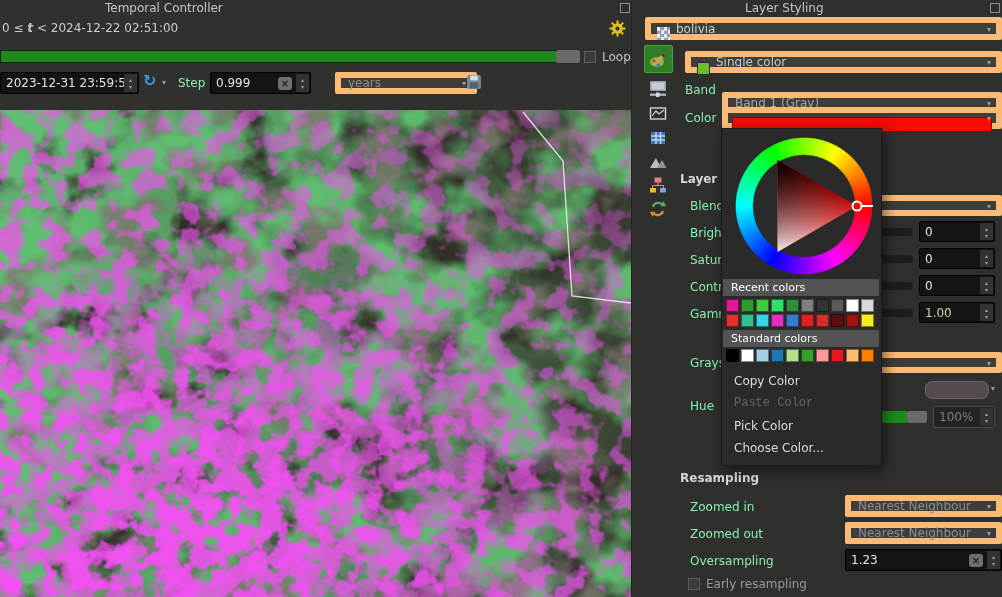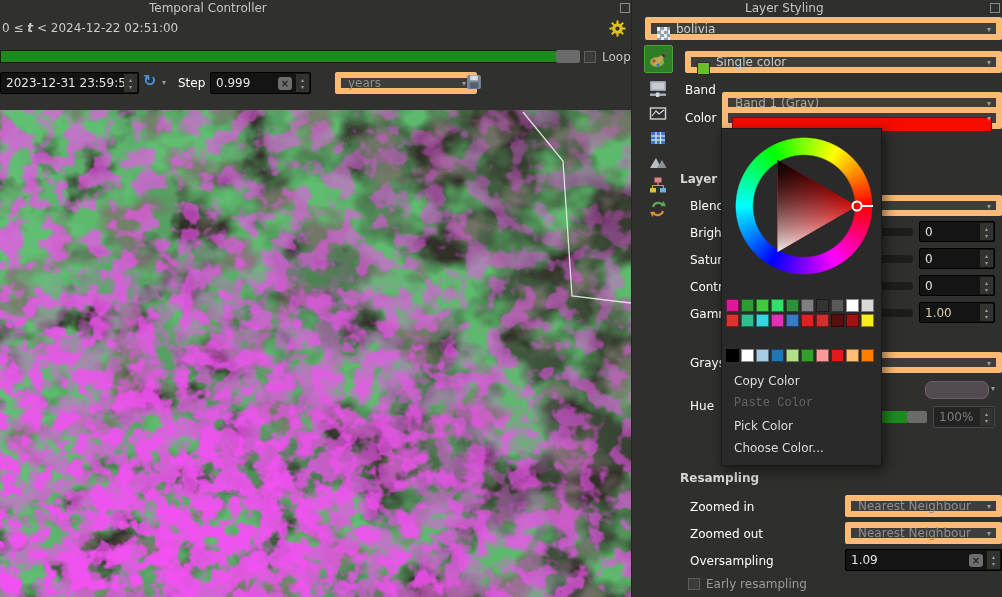--- a/index.html
+++ b/index.html
@@ -1,19 +1,19 @@
 <!DOCTYPE html>
 <html><head>
 <meta charset="utf-8">
 <style>
   html,body{margin:0;padding:0;background:#222;}
   .screen{position:relative;width:1002px;height:597px;background:#2e2e2c;overflow:hidden;
           font-family:"DejaVu Sans","Liberation Sans",sans-serif;}
   .abs{position:absolute;}
-  .lbl{position:absolute;font-size:12px;color:#ffffff;white-space:nowrap;}
+  .lbl{position:absolute;font-size:12px;color:#86efac;white-space:nowrap;}
   .hdr{position:absolute;font-size:12px;font-weight:bold;color:#d6d6d6;white-space:nowrap;}
   .title{position:absolute;font-size:12px;color:#c6c6c6;white-space:nowrap;}
   .combo{position:absolute;background:#3d3d3b;border:6px solid #fdba74;border-radius:2px;box-sizing:border-box;}
   .ctext{position:absolute;left:7px;top:50%;transform:translateY(-50%);font-size:12px;color:#a6a6a6;white-space:nowrap;}
   .carrow{position:absolute;right:5px;top:50%;transform:translateY(-50%);font-size:8px;color:#9a9a9a;}
   .spin{position:absolute;background:#141414;border:1px solid #000;border-radius:2px;box-sizing:border-box;}
   .stext{position:absolute;left:5px;top:50%;transform:translateY(-50%);font-size:12px;color:#e4e4e4;white-space:nowrap;}
   .spinbtns{position:absolute;right:1px;top:1px;bottom:1px;width:13px;background:#32322f;
             display:flex;flex-direction:column;align-items:center;justify-content:center;
             color:#9a9a9a;font-size:6px;line-height:7px;}
@@ -39,21 +39,21 @@
   .dockglyph{position:absolute;width:8px;height:8px;border:1px solid #8a8a8a;background:transparent;}
   .checker{width:13px;height:13px;background:conic-gradient(#93a1ad 25%,#e8eef2 0 50%,#93a1ad 0 75%,#e8eef2 0);background-size:7px 7px;}
 </style>
 </head>
 <body>
 
 <div class="screen">
 
   <div class="abs" style="left:0;top:0;width:631px;height:110px;background:#30302e;"></div>
 
-  <div class="title" style="left:105px;top:1px;margin-left:44px;">Temporal Controller</div>
+  <div class="title" style="left:105px;top:1px;">Temporal Controller</div>
   <div class="dockglyph" style="left:620px;top:3px;"></div>
 
   <div class="lbl" style="left:2px;top:21px;color:#cccccc;">
     <span>0 ≤ </span><b><i>t</i></b><span> &lt; 2024-12-22 02:51:00</span>
   </div>
 
   <span class="abs" style="left:609px;top:20px;">
     <svg width="17" height="17" viewBox="0 0 16 16">
       <g fill="#e0c01f">
         <circle cx="8" cy="8" r="5"></circle>
@@ -331,21 +331,21 @@
   </div>
 
   <div class="lbl" style="left:690px;top:527px;">Zoomed out</div>
   <div class="combo" style="left:845px;top:522px;width:157px;height:22px;">
     <span class="ctext" style="color:#8f8f8f;">Nearest Neighbour</span>
     <span class="carrow">▾</span>
   </div>
 
   <div class="lbl" style="left:690px;top:554px;">Oversampling</div>
   <div class="spin" style="left:845px;top:549px;width:157px;height:22px;">
-    <span class="stext">1.09</span>
+    <span class="stext">1.23</span>
     <span class="clearbtn" style="right:18px;top:4px;">×</span>
     <span class="spinbtns">
         <span>▴</span>
         <span>▾</span>
       </span>
   </div>
 
   <div class="checkbox" style="left:688px;top:578px;"></div>
   <div class="lbl" style="left:706px;top:577px;color:#9a9a9a;">Early resampling</div>
 
@@ -362,20 +362,21 @@
             <stop offset="1" stop-color="#fff" stop-opacity="0"></stop>
         </linearGradient>
       </defs>
       <polygon points="122,69 42.5,23.1 42.5,114.9" fill="#e00000"></polygon>
       <polygon points="122,69 42.5,23.1 42.5,114.9" fill="url(#triWhite)"></polygon>
       <polygon points="122,69 42.5,23.1 42.5,114.9" fill="url(#triBlack)"></polygon>
       <line x1="126" y1="69" x2="140" y2="69" stroke="#fff" stroke-width="2"></line>
       <circle cx="122" cy="69" r="4.5" fill="none" stroke="#fff" stroke-width="2"></circle>
     </svg>
 
+    <div class="popup-hdr" style="top:150px;">Recent colors</div>
     <div class="swrow" style="top:169px;">
         <div class="sw" style="background: rgb(223, 25, 149);"></div>
         <div class="sw" style="background: rgb(47, 155, 51);"></div>
         <div class="sw" style="background: rgb(62, 203, 62);"></div>
         <div class="sw" style="background: rgb(47, 225, 107);"></div>
         <div class="sw" style="background: rgb(47, 143, 58);"></div>
         <div class="sw" style="background: rgb(128, 128, 128);"></div>
         <div class="sw" style="background: rgb(51, 51, 51);"></div>
         <div class="sw" style="background: rgb(90, 90, 90);"></div>
         <div class="sw" style="background: rgb(255, 255, 255);"></div>
@@ -387,20 +388,21 @@
         <div class="sw" style="background: rgb(53, 214, 224);"></div>
         <div class="sw" style="background: rgb(224, 50, 184);"></div>
         <div class="sw" style="background: rgb(58, 123, 200);"></div>
         <div class="sw" style="background: rgb(224, 32, 32);"></div>
         <div class="sw" style="background: rgb(211, 47, 47);"></div>
         <div class="sw" style="background: rgb(90, 15, 15);"></div>
         <div class="sw" style="background: rgb(163, 18, 18);"></div>
         <div class="sw" style="background: rgb(247, 236, 31);"></div>
       </div>
 
+    <div class="popup-hdr" style="top:201px;">Standard colors</div>
     <div class="swrow" style="top:219px;">
         <div class="sw" style="background: rgb(0, 0, 0);"></div>
         <div class="sw" style="background: rgb(255, 255, 255);"></div>
         <div class="sw" style="background: rgb(166, 206, 227);"></div>
         <div class="sw" style="background: rgb(31, 120, 180);"></div>
         <div class="sw" style="background: rgb(178, 223, 138);"></div>
         <div class="sw" style="background: rgb(51, 160, 44);"></div>
         <div class="sw" style="background: rgb(251, 154, 153);"></div>
         <div class="sw" style="background: rgb(227, 26, 28);"></div>
         <div class="sw" style="background: rgb(253, 191, 111);"></div>

